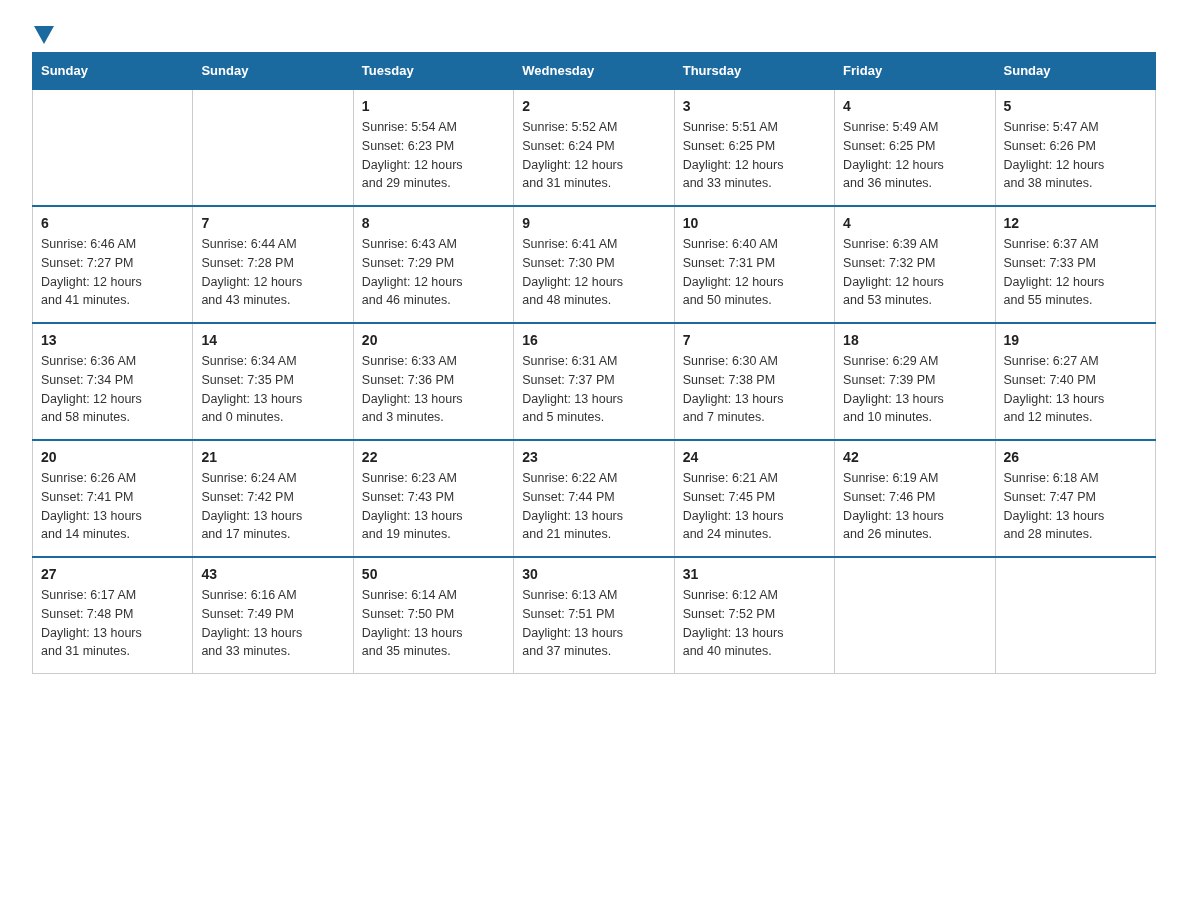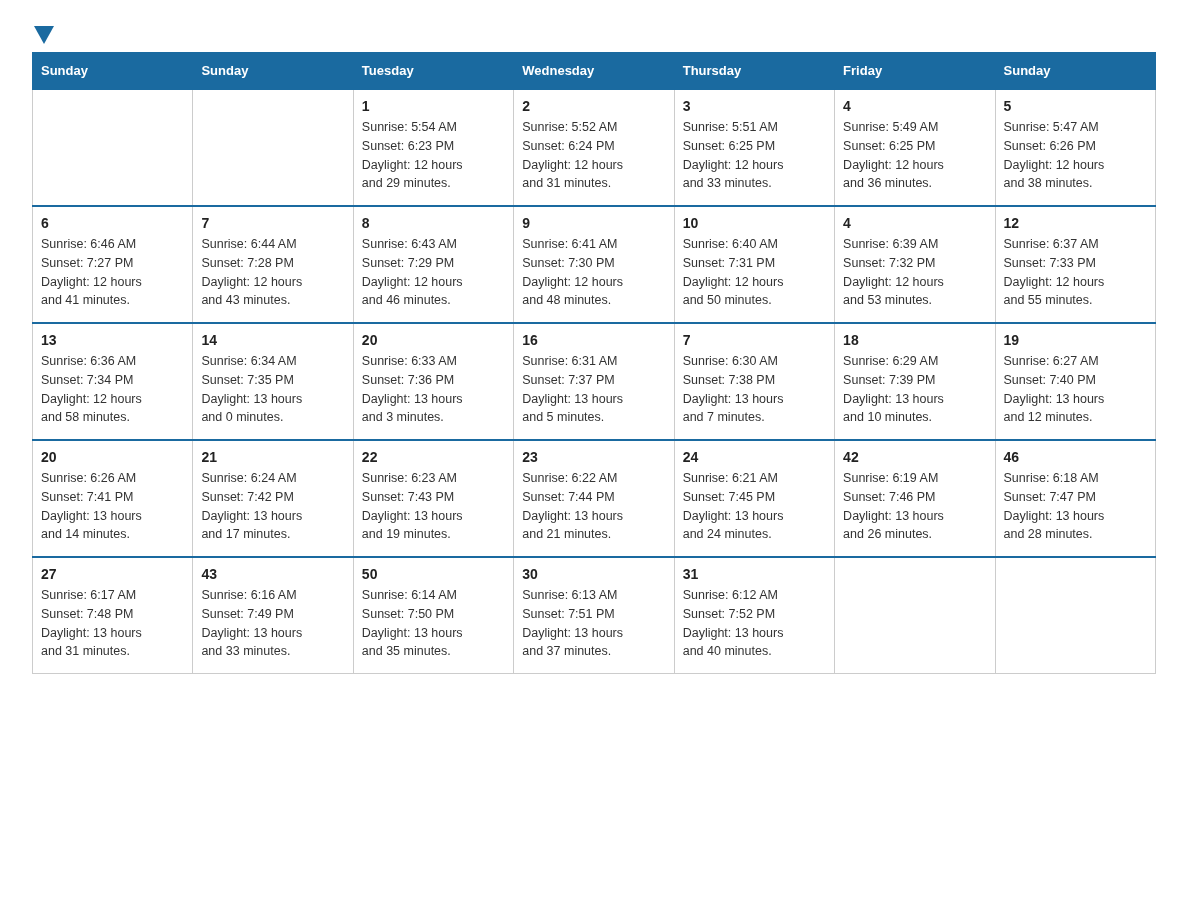--- a/index.html
+++ b/index.html
@@ -242,21 +242,21 @@
         </td>
         <td>
           <span class="day-num">24</span>
           <div class="day-info">Sunrise: 6:21 AM<br>Sunset: 7:45 PM<br>Daylight: 13 hours<br>and 24 minutes.</div>
         </td>
         <td>
           <span class="day-num">42</span>
           <div class="day-info">Sunrise: 6:19 AM<br>Sunset: 7:46 PM<br>Daylight: 13 hours<br>and 26 minutes.</div>
         </td>
         <td>
-          <span class="day-num">46</span>
+          <span class="day-num">26</span>
           <div class="day-info">Sunrise: 6:18 AM<br>Sunset: 7:47 PM<br>Daylight: 13 hours<br>and 28 minutes.</div>
         </td>
       </tr>
       <tr>
         <td>
           <span class="day-num">27</span>
           <div class="day-info">Sunrise: 6:17 AM<br>Sunset: 7:48 PM<br>Daylight: 13 hours<br>and 31 minutes.</div>
         </td>
         <td>
           <span class="day-num">43</span>

